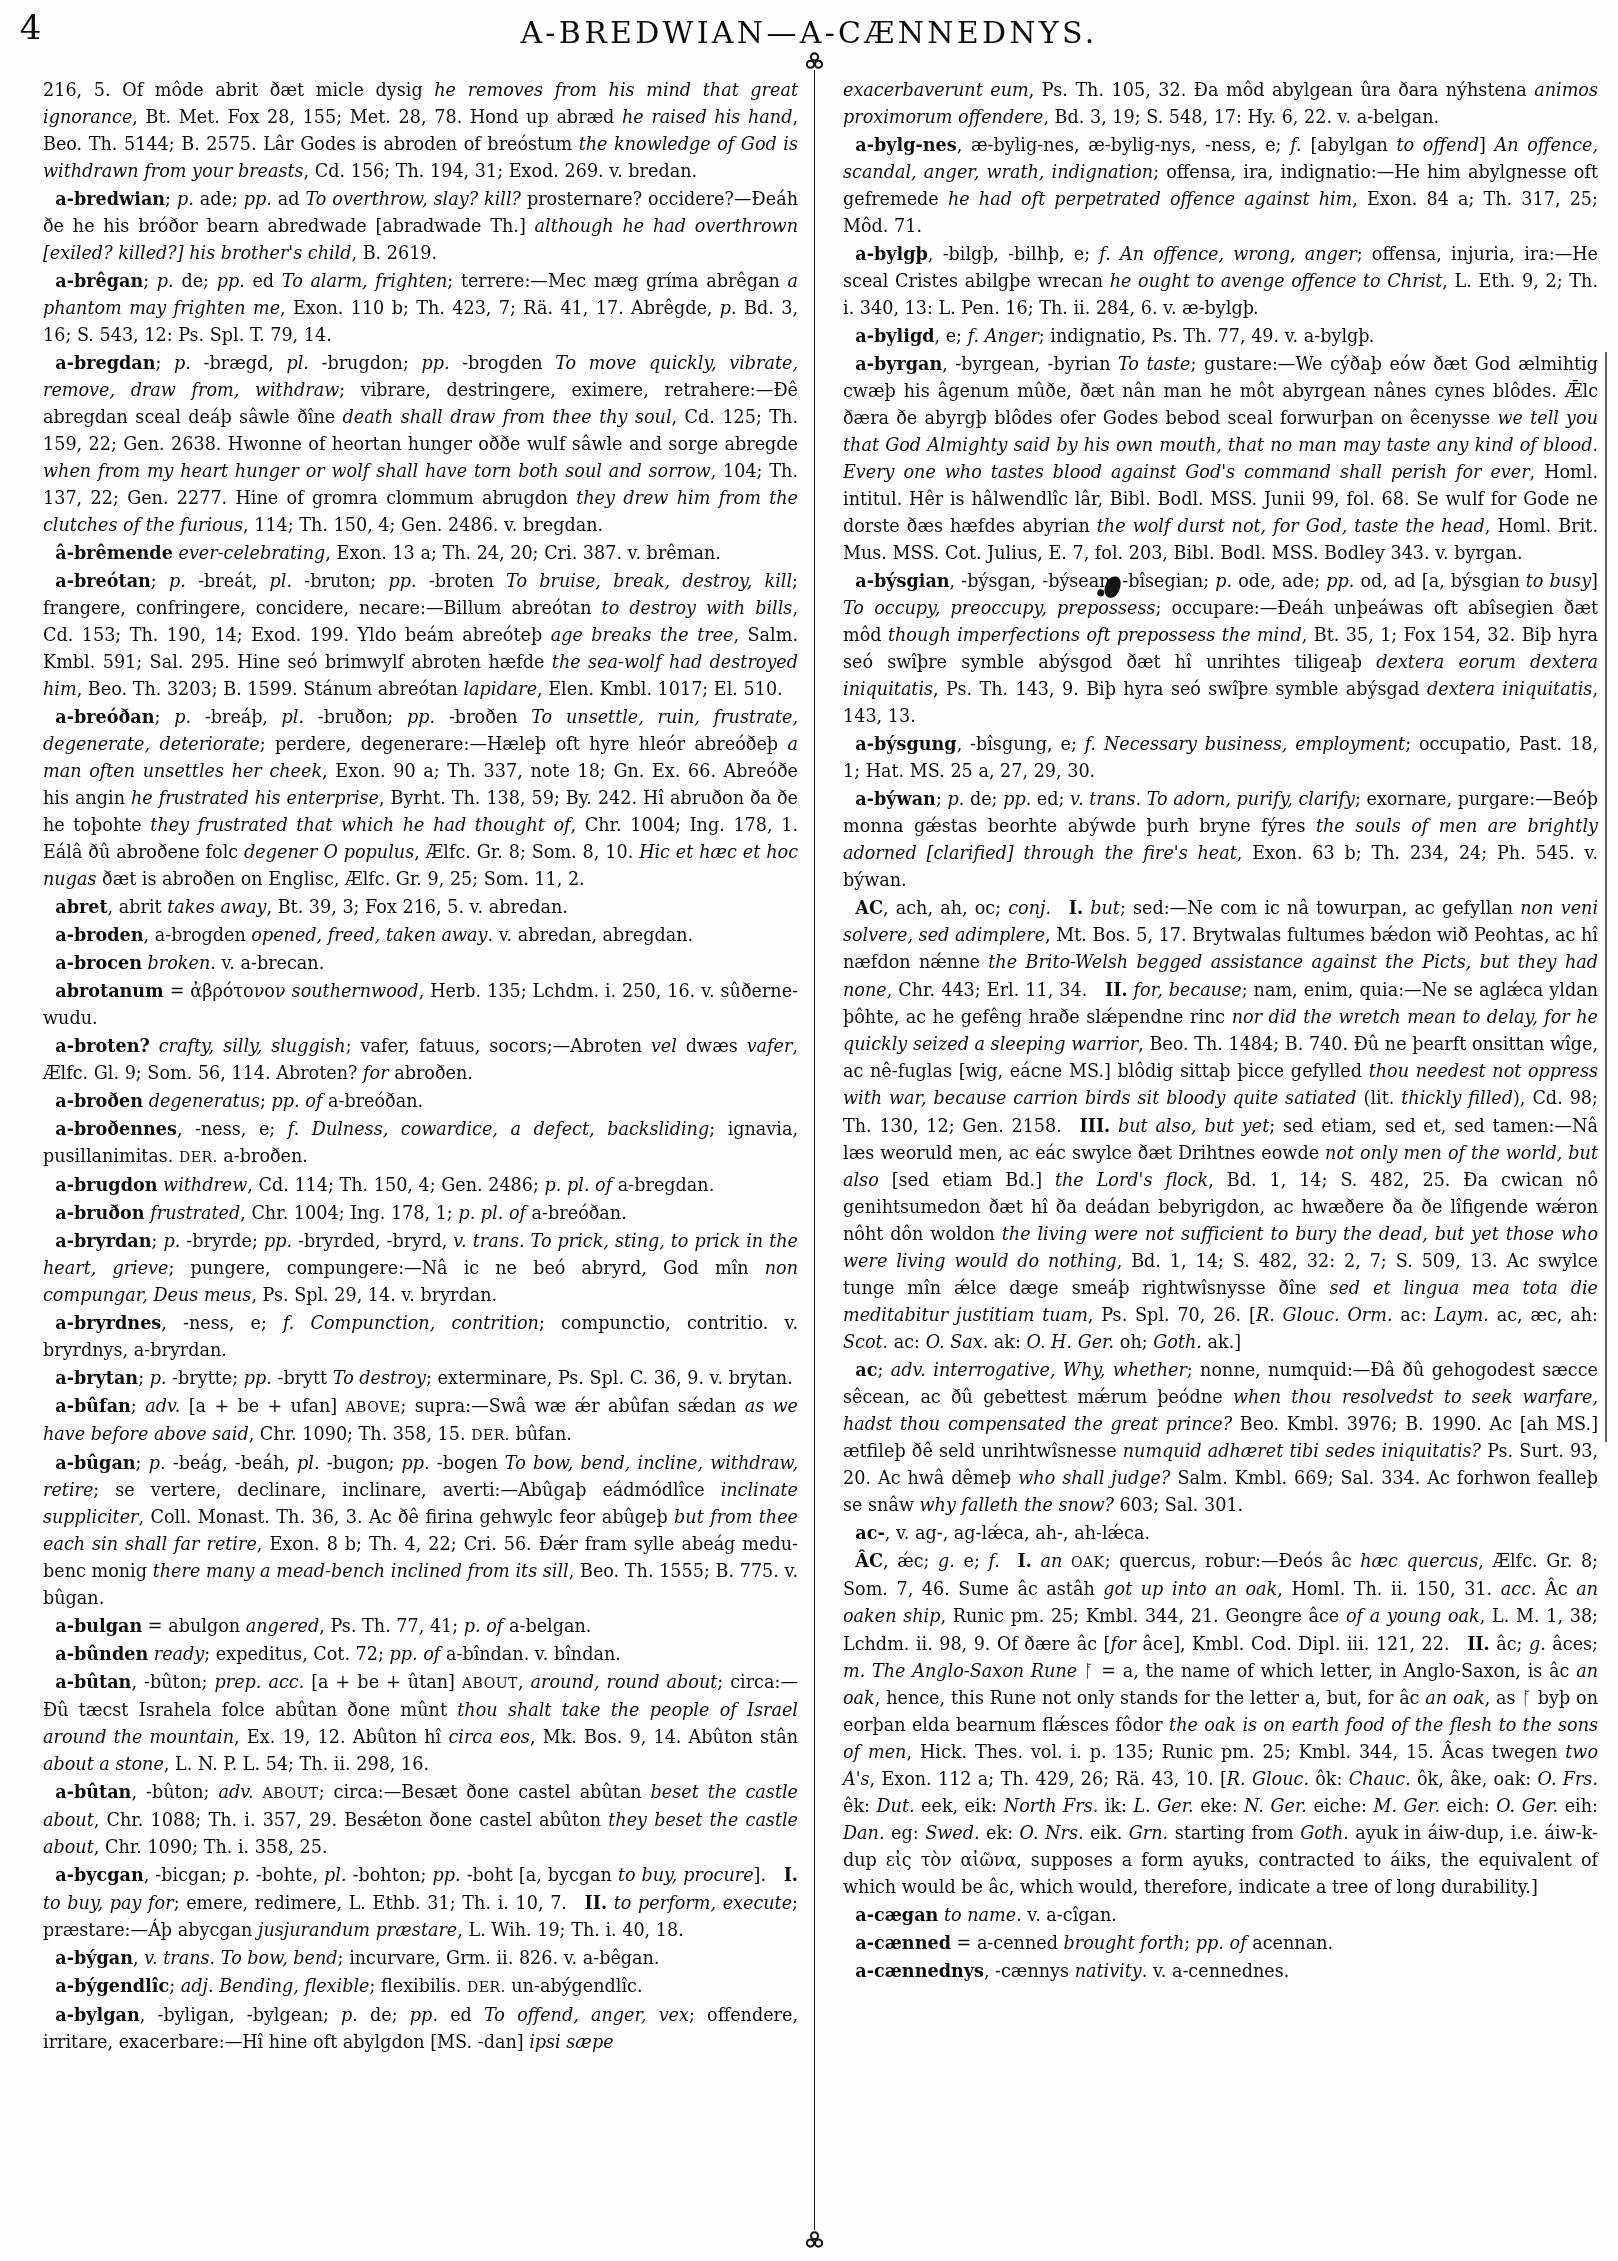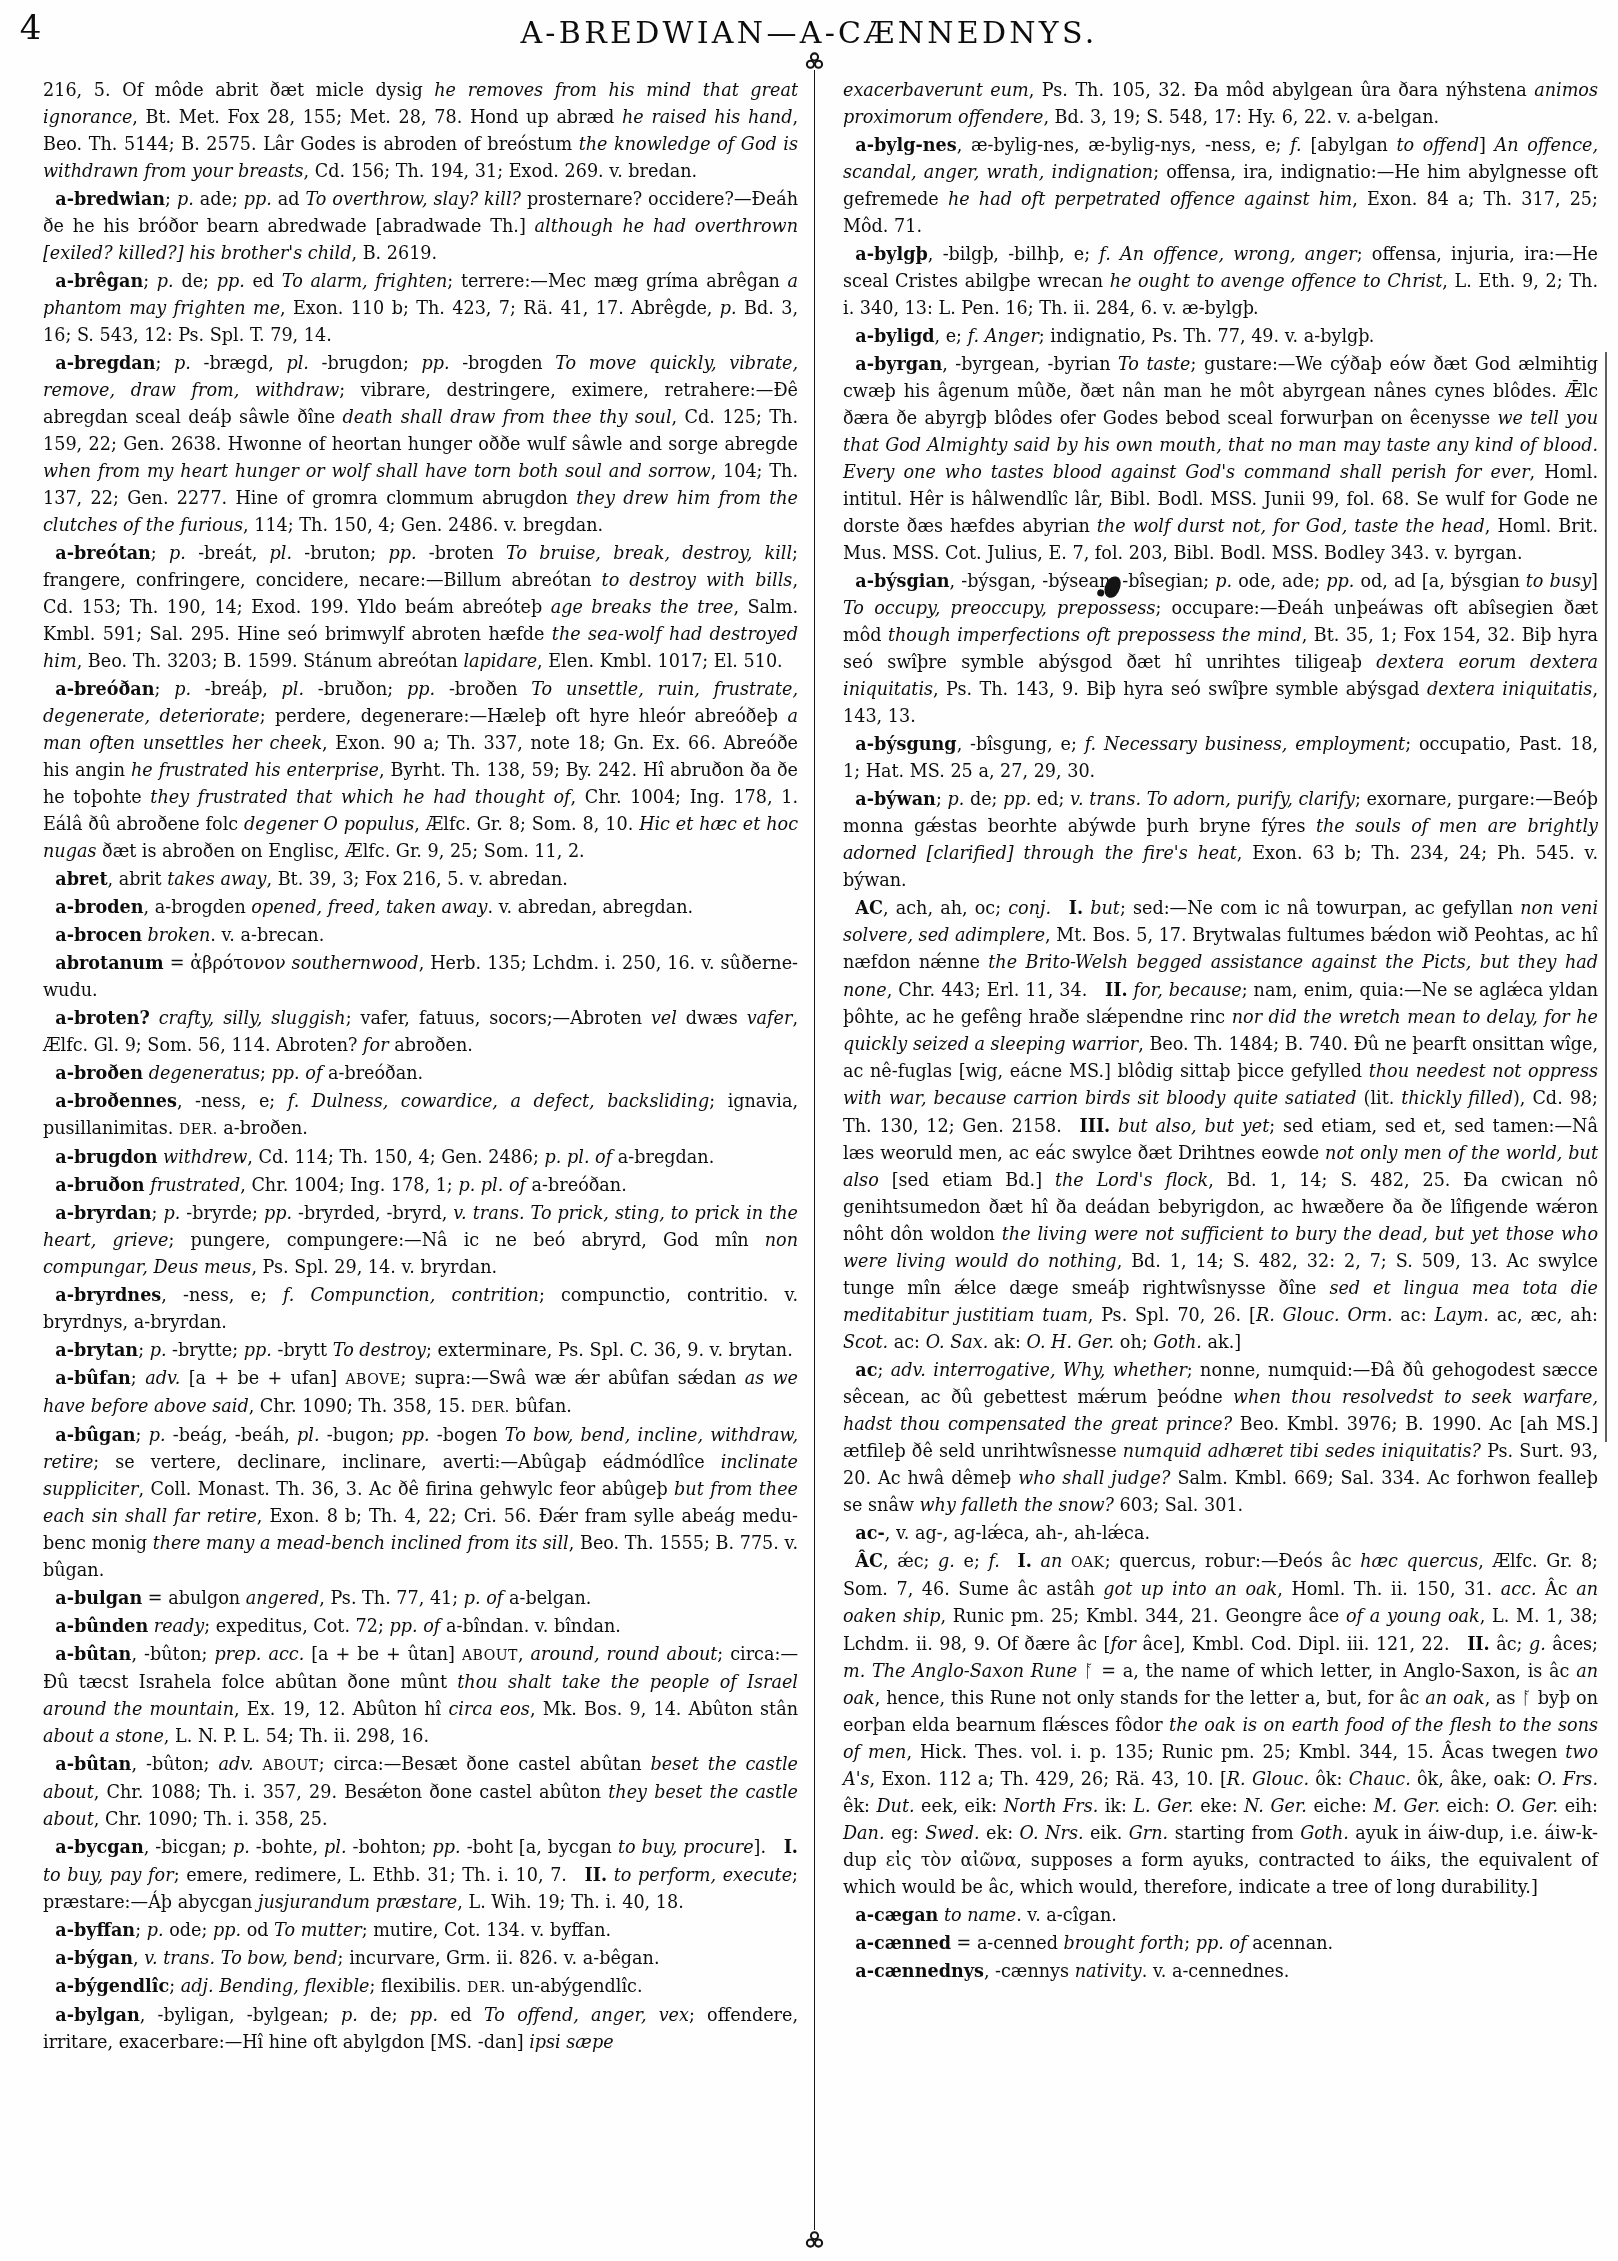--- a/index.html
+++ b/index.html
@@ -62,20 +62,21 @@
 
   <div class="pagenum">4</div>
   <div class="title">A-BREDWIAN—A-CÆNNEDNYS.</div>
 
   <div class="cols">
     <div class="col">
         <p class="entry cont"><span>216, 5. Of môde abrit ðæt micle dysig </span><span class="i">he removes from his mind that great ignorance</span><span>, Bt. Met. Fox 28, 155; Met. 28, 78. Hond up abræd </span><span class="i">he raised his hand</span><span>, Beo. Th. 5144; B. 2575. Lâr Godes is abroden of breóstum </span><span class="i">the knowledge of God is withdrawn from your breasts</span><span>, Cd. 156; Th. 194, 31; Exod. 269. v. bredan.</span></p>
         <p class="entry"><span class="b">a-bredwian</span><span>; </span><span class="i">p.</span><span> ade; </span><span class="i">pp.</span><span> ad </span><span class="i">To overthrow, slay? kill?</span><span> prosternare? occidere?—Ðeáh ðe he his bróðor bearn abredwade [abradwade Th.] </span><span class="i">although he had overthrown [exiled? killed?] his brother's child</span><span>, B. 2619.</span></p>
         <p class="entry"><span class="b">a-brêgan</span><span>; </span><span class="i">p.</span><span> de; </span><span class="i">pp.</span><span> ed </span><span class="i">To alarm, frighten</span><span>; terrere:—Mec mæg gríma abrêgan </span><span class="i">a phantom may frighten me</span><span>, Exon. 110 b; Th. 423, 7; Rä. 41, 17. Abrêgde, </span><span class="i">p.</span><span> Bd. 3, 16; S. 543, 12: Ps. Spl. T. 79, 14.</span></p>
         <p class="entry"><span class="b">a-bregdan</span><span>; </span><span class="i">p.</span><span> -brægd, </span><span class="i">pl.</span><span> -brugdon; </span><span class="i">pp.</span><span> -brogden </span><span class="i">To move quickly, vibrate, remove, draw from, withdraw</span><span>; vibrare, destringere, eximere, retrahere:—Ðê abregdan sceal deáþ sâwle ðîne </span><span class="i">death shall draw from thee thy soul</span><span>, Cd. 125; Th. 159, 22; Gen. 2638. Hwonne of heortan hunger oððe wulf sâwle and sorge abregde </span><span class="i">when from my heart hunger or wolf shall have torn both soul and sorrow</span><span>, 104; Th. 137, 22; Gen. 2277. Hine of gromra clommum abrugdon </span><span class="i">they drew him from the clutches of the furious</span><span>, 114; Th. 150, 4; Gen. 2486. v. bregdan.</span></p>
+        <p class="entry"><span class="b">â-brêmende</span><span> </span><span class="i">ever-celebrating</span><span>, Exon. 13 a; Th. 24, 20; Cri. 387. v. brêman.</span></p>
         <p class="entry"><span class="b">a-breótan</span><span>; </span><span class="i">p.</span><span> -breát, </span><span class="i">pl.</span><span> -bruton; </span><span class="i">pp.</span><span> -broten </span><span class="i">To bruise, break, destroy, kill</span><span>; frangere, confringere, concidere, necare:—Billum abreótan </span><span class="i">to destroy with bills</span><span>, Cd. 153; Th. 190, 14; Exod. 199. Yldo beám abreóteþ </span><span class="i">age breaks the tree</span><span>, Salm. Kmbl. 591; Sal. 295. Hine seó brimwylf abroten hæfde </span><span class="i">the sea-wolf had destroyed him</span><span>, Beo. Th. 3203; B. 1599. Stánum abreótan </span><span class="i">lapidare</span><span>, Elen. Kmbl. 1017; El. 510.</span></p>
         <p class="entry"><span class="b">a-breóðan</span><span>; </span><span class="i">p.</span><span> -breáþ, </span><span class="i">pl.</span><span> -bruðon; </span><span class="i">pp.</span><span> -broðen </span><span class="i">To unsettle, ruin, frustrate, degenerate, deteriorate</span><span>; perdere, degenerare:—Hæleþ oft hyre hleór abreóðeþ </span><span class="i">a man often unsettles her cheek</span><span>, Exon. 90 a; Th. 337, note 18; Gn. Ex. 66. Abreóðe his angin </span><span class="i">he frustrated his enterprise</span><span>, Byrht. Th. 138, 59; By. 242. Hî abruðon ða ðe he toþohte </span><span class="i">they frustrated that which he had thought of</span><span>, Chr. 1004; Ing. 178, 1. Eálâ ðû abroðene folc </span><span class="i">degener O populus</span><span>, Ælfc. Gr. 8; Som. 8, 10. </span><span class="i">Hic et hæc et hoc nugas</span><span> ðæt is abroðen on Englisc, Ælfc. Gr. 9, 25; Som. 11, 2.</span></p>
         <p class="entry"><span class="b">abret</span><span>, abrit </span><span class="i">takes away</span><span>, Bt. 39, 3; Fox 216, 5. v. abredan.</span></p>
         <p class="entry"><span class="b">a-broden</span><span>, a-brogden </span><span class="i">opened, freed, taken away</span><span>. v. abredan, abregdan.</span></p>
         <p class="entry"><span class="b">a-brocen</span><span> </span><span class="i">broken</span><span>. v. a-brecan.</span></p>
         <p class="entry"><span class="b">abrotanum</span><span> = ἀβρότονον </span><span class="i">southernwood</span><span>, Herb. 135; Lchdm. i. 250, 16. v. sûðerne-wudu.</span></p>
         <p class="entry"><span class="b">a-broten?</span><span> </span><span class="i">crafty, silly, sluggish</span><span>; vafer, fatuus, socors;—Abroten </span><span class="i">vel</span><span> dwæs </span><span class="i">vafer</span><span>, Ælfc. Gl. 9; Som. 56, 114. Abroten? </span><span class="i">for</span><span> abroðen.</span></p>
         <p class="entry"><span class="b">a-broðen</span><span> </span><span class="i">degeneratus</span><span>; </span><span class="i">pp. of</span><span> a-breóðan.</span></p>
         <p class="entry"><span class="b">a-broðennes</span><span>, -ness, e; </span><span class="i">f. Dulness, cowardice, a defect, backsliding</span><span>; ignavia, pusillanimitas. </span><span class="sc">DER.</span><span> a-broðen.</span></p>
         <p class="entry"><span class="b">a-brugdon</span><span> </span><span class="i">withdrew</span><span>, Cd. 114; Th. 150, 4; Gen. 2486; </span><span class="i">p. pl. of</span><span> a-bregdan.</span></p>
@@ -83,21 +84,20 @@
         <p class="entry"><span class="b">a-bryrdan</span><span>; </span><span class="i">p.</span><span> -bryrde; </span><span class="i">pp.</span><span> -bryrded, -bryrd, </span><span class="i">v. trans. To prick, sting, to prick in the heart, grieve</span><span>; pungere, compungere:—Nâ ic ne beó abryrd, God mîn </span><span class="i">non compungar, Deus meus</span><span>, Ps. Spl. 29, 14. v. bryrdan.</span></p>
         <p class="entry"><span class="b">a-bryrdnes</span><span>, -ness, e; </span><span class="i">f. Compunction, contrition</span><span>; compunctio, contritio. v. bryrdnys, a-bryrdan.</span></p>
         <p class="entry"><span class="b">a-brytan</span><span>; </span><span class="i">p.</span><span> -brytte; </span><span class="i">pp.</span><span> -brytt </span><span class="i">To destroy</span><span>; exterminare, Ps. Spl. C. 36, 9. v. brytan.</span></p>
         <p class="entry"><span class="b">a-bûfan</span><span>; </span><span class="i">adv.</span><span> [a + be + ufan] </span><span class="sc">ABOVE</span><span>; supra:—Swâ wæ ǽr abûfan sǽdan </span><span class="i">as we have before above said</span><span>, Chr. 1090; Th. 358, 15. </span><span class="sc">DER.</span><span> bûfan.</span></p>
         <p class="entry"><span class="b">a-bûgan</span><span>; </span><span class="i">p.</span><span> -beág, -beáh, </span><span class="i">pl.</span><span> -bugon; </span><span class="i">pp.</span><span> -bogen </span><span class="i">To bow, bend, incline, withdraw, retire</span><span>; se vertere, declinare, inclinare, averti:—Abûgaþ eádmódlîce </span><span class="i">inclinate suppliciter</span><span>, Coll. Monast. Th. 36, 3. Ac ðê firina gehwylc feor abûgeþ </span><span class="i">but from thee each sin shall far retire</span><span>, Exon. 8 b; Th. 4, 22; Cri. 56. Ðǽr fram sylle abeág medu-benc monig </span><span class="i">there many a mead-bench inclined from its sill</span><span>, Beo. Th. 1555; B. 775. v. bûgan.</span></p>
         <p class="entry"><span class="b">a-bulgan</span><span> = abulgon </span><span class="i">angered</span><span>, Ps. Th. 77, 41; </span><span class="i">p. of</span><span> a-belgan.</span></p>
         <p class="entry"><span class="b">a-bûnden</span><span> </span><span class="i">ready</span><span>; expeditus, Cot. 72; </span><span class="i">pp. of</span><span> a-bîndan. v. bîndan.</span></p>
         <p class="entry"><span class="b">a-bûtan</span><span>, -bûton; </span><span class="i">prep. acc.</span><span> [a + be + ûtan] </span><span class="sc">ABOUT</span><span>, </span><span class="i">around, round about</span><span>; circa:—Ðû tæcst Israhela folce abûtan ðone mûnt </span><span class="i">thou shalt take the people of Israel around the mountain</span><span>, Ex. 19, 12. Abûton hî </span><span class="i">circa eos</span><span>, Mk. Bos. 9, 14. Abûton stân </span><span class="i">about a stone</span><span>, L. N. P. L. 54; Th. ii. 298, 16.</span></p>
         <p class="entry"><span class="b">a-bûtan</span><span>, -bûton; </span><span class="i">adv.</span><span> </span><span class="sc">ABOUT</span><span>; circa:—Besæt ðone castel abûtan </span><span class="i">beset the castle about</span><span>, Chr. 1088; Th. i. 357, 29. Besǽton ðone castel abûton </span><span class="i">they beset the castle about</span><span>, Chr. 1090; Th. i. 358, 25.</span></p>
         <p class="entry"><span class="b">a-bycgan</span><span>, -bicgan; </span><span class="i">p.</span><span> -bohte, </span><span class="i">pl.</span><span> -bohton; </span><span class="i">pp.</span><span> -boht [a, bycgan </span><span class="i">to buy, procure</span><span>]. </span><span class="b">I.</span><span> </span><span class="i">to buy, pay for</span><span>; emere, redimere, L. Ethb. 31; Th. i. 10, 7. </span><span class="b">II.</span><span> </span><span class="i">to perform, execute</span><span>; præstare:—Áþ abycgan </span><span class="i">jusjurandum præstare</span><span>, L. Wih. 19; Th. i. 40, 18.</span></p>
-        <p class="entry"><span class="b">a-byffan</span><span>; </span><span class="i">p.</span><span> ode; </span><span class="i">pp.</span><span> od </span><span class="i">To mutter</span><span>; mutire, Cot. 134. v. byffan.</span></p>
         <p class="entry"><span class="b">a-býgan</span><span>, </span><span class="i">v. trans. To bow, bend</span><span>; incurvare, Grm. ii. 826. v. a-bêgan.</span></p>
         <p class="entry"><span class="b">a-býgendlîc</span><span>; </span><span class="i">adj. Bending, flexible</span><span>; flexibilis. </span><span class="sc">DER.</span><span> un-abýgendlîc.</span></p>
         <p class="entry"><span class="b">a-bylgan</span><span>, -byligan, -bylgean; </span><span class="i">p.</span><span> de; </span><span class="i">pp.</span><span> ed </span><span class="i">To offend, anger, vex</span><span>; offendere, irritare, exacerbare:—Hî hine oft abylgdon [MS. -dan] </span><span class="i">ipsi sæpe</span></p>
       </div>
     <div class="col">
         <p class="entry cont"><span class="i">exacerbaverunt eum</span><span>, Ps. Th. 105, 32. Ða môd abylgean ûra ðara nýhstena </span><span class="i">animos proximorum offendere</span><span>, Bd. 3, 19; S. 548, 17: Hy. 6, 22. v. a-belgan.</span></p>
         <p class="entry"><span class="b">a-bylg-nes</span><span>, æ-bylig-nes, æ-bylig-nys, -ness, e; </span><span class="i">f.</span><span> [abylgan </span><span class="i">to offend</span><span>] </span><span class="i">An offence, scandal, anger, wrath, indignation</span><span>; offensa, ira, indignatio:—He him abylgnesse oft gefremede </span><span class="i">he had oft perpetrated offence against him</span><span>, Exon. 84 a; Th. 317, 25; Môd. 71.</span></p>
         <p class="entry"><span class="b">a-bylgþ</span><span>, -bilgþ, -bilhþ, e; </span><span class="i">f. An offence, wrong, anger</span><span>; offensa, injuria, ira:—He sceal Cristes abilgþe wrecan </span><span class="i">he ought to avenge offence to Christ</span><span>, L. Eth. 9, 2; Th. i. 340, 13: L. Pen. 16; Th. ii. 284, 6. v. æ-bylgþ.</span></p>
         <p class="entry"><span class="b">a-byligd</span><span>, e; </span><span class="i">f. Anger</span><span>; indignatio, Ps. Th. 77, 49. v. a-bylgþ.</span></p>
         <p class="entry"><span class="b">a-byrgan</span><span>, -byrgean, -byrian </span><span class="i">To taste</span><span>; gustare:—We cýðaþ eów ðæt God ælmihtig cwæþ his âgenum mûðe, ðæt nân man he môt abyrgean nânes cynes blôdes. Ǣlc ðæra ðe abyrgþ blôdes ofer Godes bebod sceal forwurþan on êcenysse </span><span class="i">we tell you that God Almighty said by his own mouth, that no man may taste any kind of blood. Every one who tastes blood against God's command shall perish for ever</span><span>, Homl. intitul. Hêr is hâlwendlîc lâr, Bibl. Bodl. MSS. Junii 99, fol. 68. Se wulf for Gode ne dorste ðæs hæfdes abyrian </span><span class="i">the wolf durst not, for God, taste the head</span><span>, Homl. Brit. Mus. MSS. Cot. Julius, E. 7, fol. 203, Bibl. Bodl. MSS. Bodley 343. v. byrgan.</span></p>

